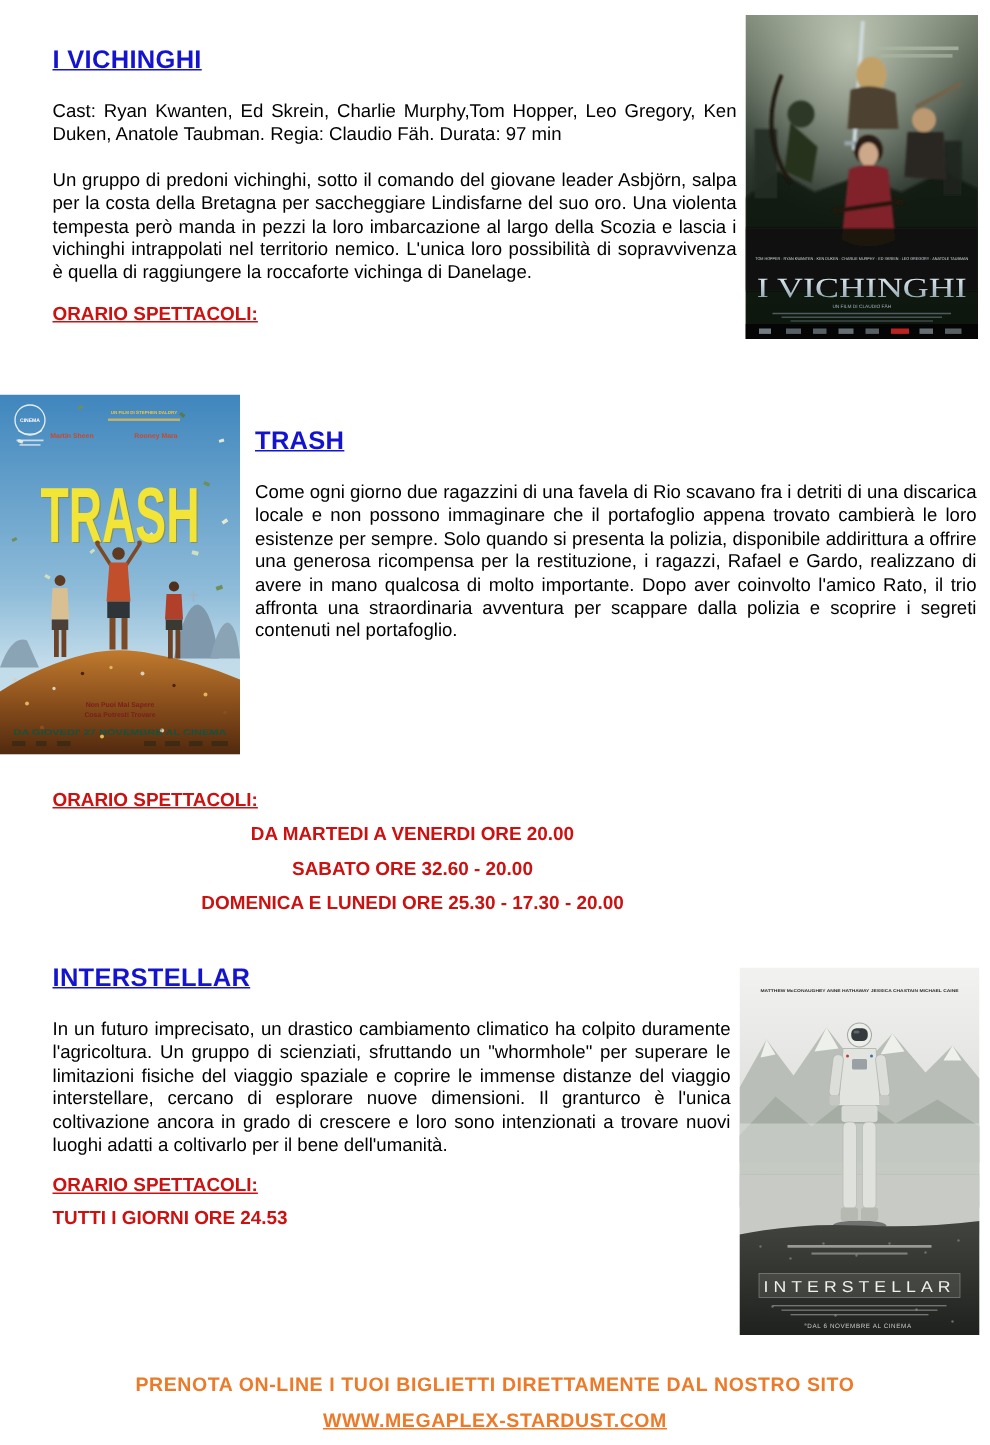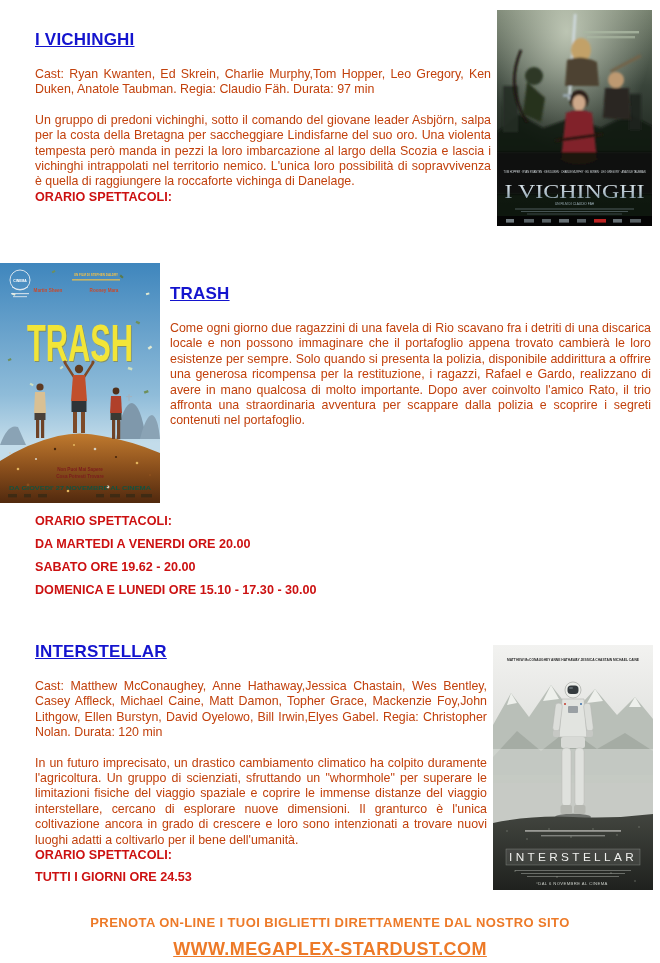--- a/index.html
+++ b/index.html
@@ -7,32 +7,32 @@
     width:660px;height:963px;position:relative;background:#ffffff;
     font-family:"Liberation Sans","DejaVu Sans",sans-serif;overflow:hidden;
   }
   .text-col{position:absolute;}
   .movie-title{
     margin:0 0 17px 0;font-size:17px;font-weight:bold;color:#1414CE;
     text-decoration:underline;letter-spacing:.2px;cursor:pointer;display:inline-block;
   }
   .title-row{margin:0;}
   .body-text{
-    font-size:12.4px;line-height:15.4px;color:#c2410c;text-align:justify;margin:0;
+    font-size:12.4px;line-height:15.4px;color:#000000;text-align:justify;margin:0;
   }
   .cast-par{margin:0 0 15px 0;}
   .red{color:#CC1111;font-weight:bold;font-size:12.6px;}
-  .orario{margin-top:0;}
+  .orario{text-decoration:underline;margin-top:12px;}
   .showtime{margin-top:8px;}
-  .showtime-sp{margin-top:9px;}
+  .showtime-sp{margin-top:9px;text-align:center;}
   .poster{position:absolute;display:block;line-height:0;}
   .footer{position:absolute;left:0;top:915px;width:660px;text-align:center;}
   .footer-line{color:#ED7A28;font-weight:bold;font-size:13px;letter-spacing:.4px;}
   .footer-link{display:inline-block;margin-top:9px;color:#ED7A28;font-weight:bold;
-    font-size:18px;letter-spacing:.4px;text-decoration:underline;cursor:pointer;}
+    font-size:13px;letter-spacing:.4px;text-decoration:underline;cursor:pointer;}
   svg text{font-family:"Liberation Sans","DejaVu Sans",sans-serif;}
   .serif-title{font-family:"Liberation Serif","DejaVu Serif",serif;}
 </style>
 </head>
 <body>
 
 <div class="text-col" style="left:35px;top:16px;width:456px;">
   <h1 class="title-row"><span class="movie-title">I VICHINGHI</span></h1>
   <p class="body-text cast-par">Cast: Ryan Kwanten, Ed Skrein, Charlie Murphy,Tom Hopper, Leo Gregory, Ken Duken, Anatole Taubman. Regia: Claudio Fäh. Durata: 97 min</p>
   <p class="body-text">Un gruppo di predoni vichinghi, sotto il comando del giovane leader Asbjörn, salpa per la costa della Bretagna per saccheggiare Lindisfarne del suo oro. Una violenta tempesta però manda in pezzi la loro imbarcazione al largo della Scozia e lascia i vichinghi intrappolati nel territorio nemico. L'unica loro possibilità di sopravvivenza è quella di raggiungere la roccaforte vichinga di Danelage.</p>
@@ -214,27 +214,26 @@
 </div>
 
 <div class="text-col" style="left:170px;top:270px;width:481px;">
   <h1 class="title-row"><span class="movie-title">TRASH</span></h1>
   <p class="body-text">Come ogni giorno due ragazzini di una favela di Rio scavano fra i detriti di una discarica locale e non possono immaginare che il portafoglio appena trovato cambierà le loro esistenze per sempre. Solo quando si presenta la polizia, disponibile addirittura a offrire una generosa ricompensa per la restituzione, i ragazzi, Rafael e Gardo, realizzano di avere in mano qualcosa di molto importante. Dopo aver coinvolto l'amico Rato, il trio affronta una straordinaria avventura per scappare dalla polizia e scoprire i segreti contenuti nel portafoglio.</p>
 </div>
 
 <div class="text-col" style="left:35px;top:514px;width:480px;">
   <div class="red orario">ORARIO SPETTACOLI:</div>
   <div class="red showtime-sp">DA MARTEDI A VENERDI ORE 20.00</div>
-  <div class="red showtime-sp">SABATO ORE 19.62 - 20.00</div>
-  <div class="red showtime-sp">DOMENICA E LUNEDI ORE 15.10 - 17.30 - 30.00</div>
+  <div class="red showtime-sp">SABATO ORE 32.60 - 20.00</div>
+  <div class="red showtime-sp">DOMENICA E LUNEDI ORE 25.30 - 17.30 - 20.00</div>
 </div>
 
 <div class="text-col" style="left:35px;top:628px;width:452px;">
   <h1 class="title-row"><span class="movie-title">INTERSTELLAR</span></h1>
-  <p class="body-text cast-par">Cast: Matthew McConaughey, Anne Hathaway,Jessica Chastain, Wes Bentley, Casey Affleck, Michael Caine, Matt Damon, Topher Grace, Mackenzie Foy,John Lithgow, Ellen Burstyn, David Oyelowo, Bill Irwin,Elyes Gabel. Regia: Christopher Nolan. Durata: 120 min</p>
   <p class="body-text">In un futuro imprecisato, un drastico cambiamento climatico ha colpito duramente l'agricoltura. Un gruppo di scienziati, sfruttando un "whormhole" per superare le limitazioni fisiche del viaggio spaziale e coprire le immense distanze del viaggio interstellare, cercano di esplorare nuove dimensioni. Il granturco è l'unica coltivazione ancora in grado di crescere e loro sono intenzionati a trovare nuovi luoghi adatti a coltivarlo per il bene dell'umanità.</p>
   <div class="red orario">ORARIO SPETTACOLI:</div>
   <div class="red showtime">TUTTI I GIORNI ORE 24.53</div>
 </div>
 
 <div class="poster" style="left:493px;top:645px;">
   <svg width="160" height="245" viewBox="0 0 160 245">
     <defs>
       <linearGradient id="ibg" x1="0" y1="0" x2="0" y2="1">
         <stop offset="0" stop-color="#f2f2f0"></stop>

